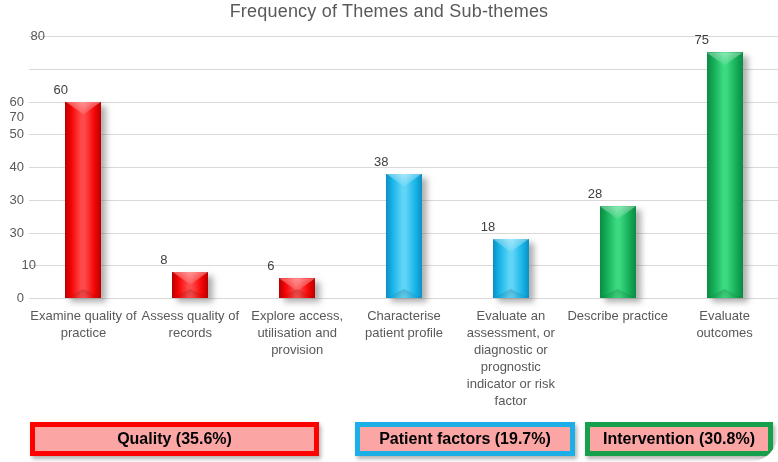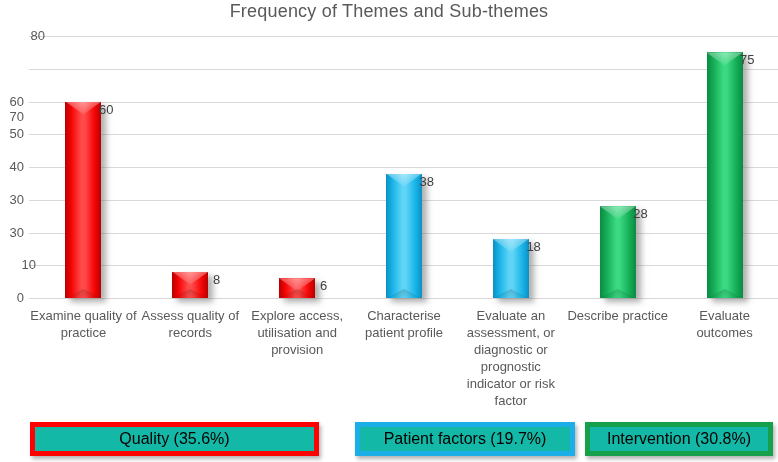--- a/index.html
+++ b/index.html
@@ -3,20 +3,21 @@
 <meta charset="utf-8">
 <style>
   html, body { margin: 0; padding: 0; background: #ffffff; }
   .fig {
     position: relative;
     width: 778px;
     height: 462px;
     background: #ffffff;
     font-family: "Liberation Sans", sans-serif;
     overflow: hidden;
+    border-radius: 29px;
   }
   .chart-title {
     position: absolute;
     top: 1px; left: 0; right: 0;
     text-align: center;
     font-size: 18px;
     color: #595959;
     letter-spacing: 0.2px;
   }
   .gridline {
@@ -59,47 +60,46 @@
   }
   .bar.g-patient {
     background: linear-gradient(90deg, #0a8fc4 0%, #18b4e8 18%, #5fd4f7 45%, #5fd4f7 55%, #18b4e8 82%, #0a8fc4 100%);
   }
   .bar.g-intervention {
     background: linear-gradient(90deg, #0b8a43 0%, #14ad56 18%, #3bd981 45%, #3bd981 55%, #14ad56 82%, #0b8a43 100%);
   }
   .value-label {
     position: absolute;
     width: 60px;
-    text-align: right;
+    text-align: left;
     font-size: 13px;
     line-height: 16px;
     color: #3f3f3f;
-    margin-top: 20px;
   }
   .cat-label {
     position: absolute;
     top: 307px;
     width: 108px;
     text-align: center;
     font-size: 13px;
     line-height: 17px;
     color: #595959;
   }
   .legend-box {
     position: absolute;
     top: 422px;
     height: 34px;
     box-sizing: border-box;
     border: 5px solid #000;
-    background: #14b8a6;
+    background: #fca5a5;
     display: flex;
     align-items: center;
     justify-content: center;
     font-size: 16px;
-    font-weight: normal;
+    font-weight: bold;
     color: #000000;
     box-shadow: 2px 3px 4px rgba(0,0,0,0.30);
   }
 </style>
 </head>
 <body>
 
 <div class="fig">
   <div class="chart-title">Frequency of Themes and Sub-themes</div>
   <div id="plot">

